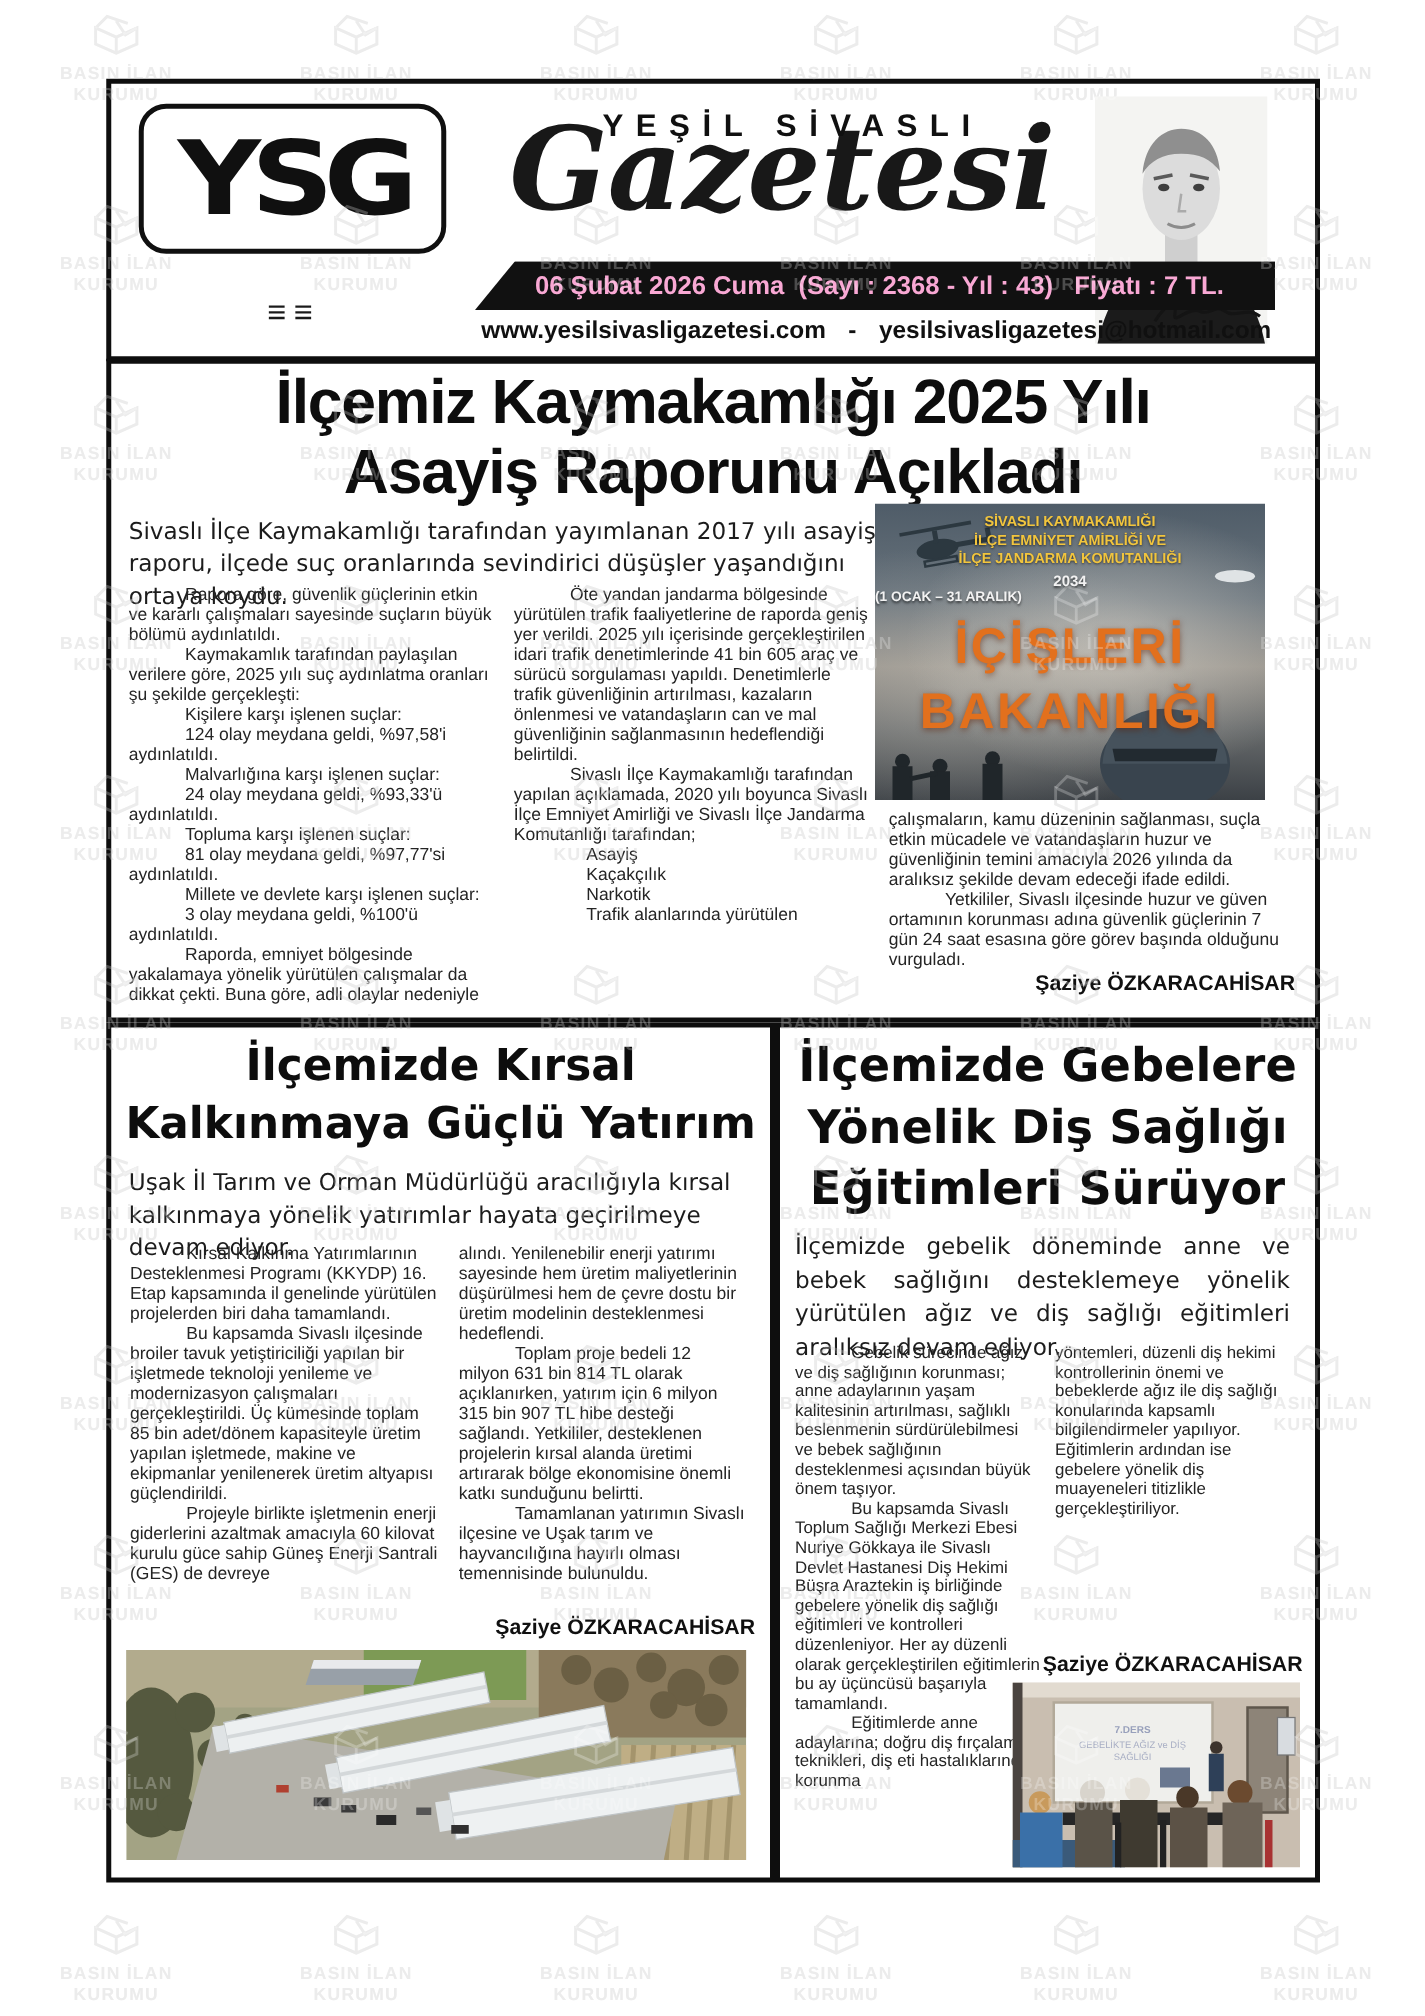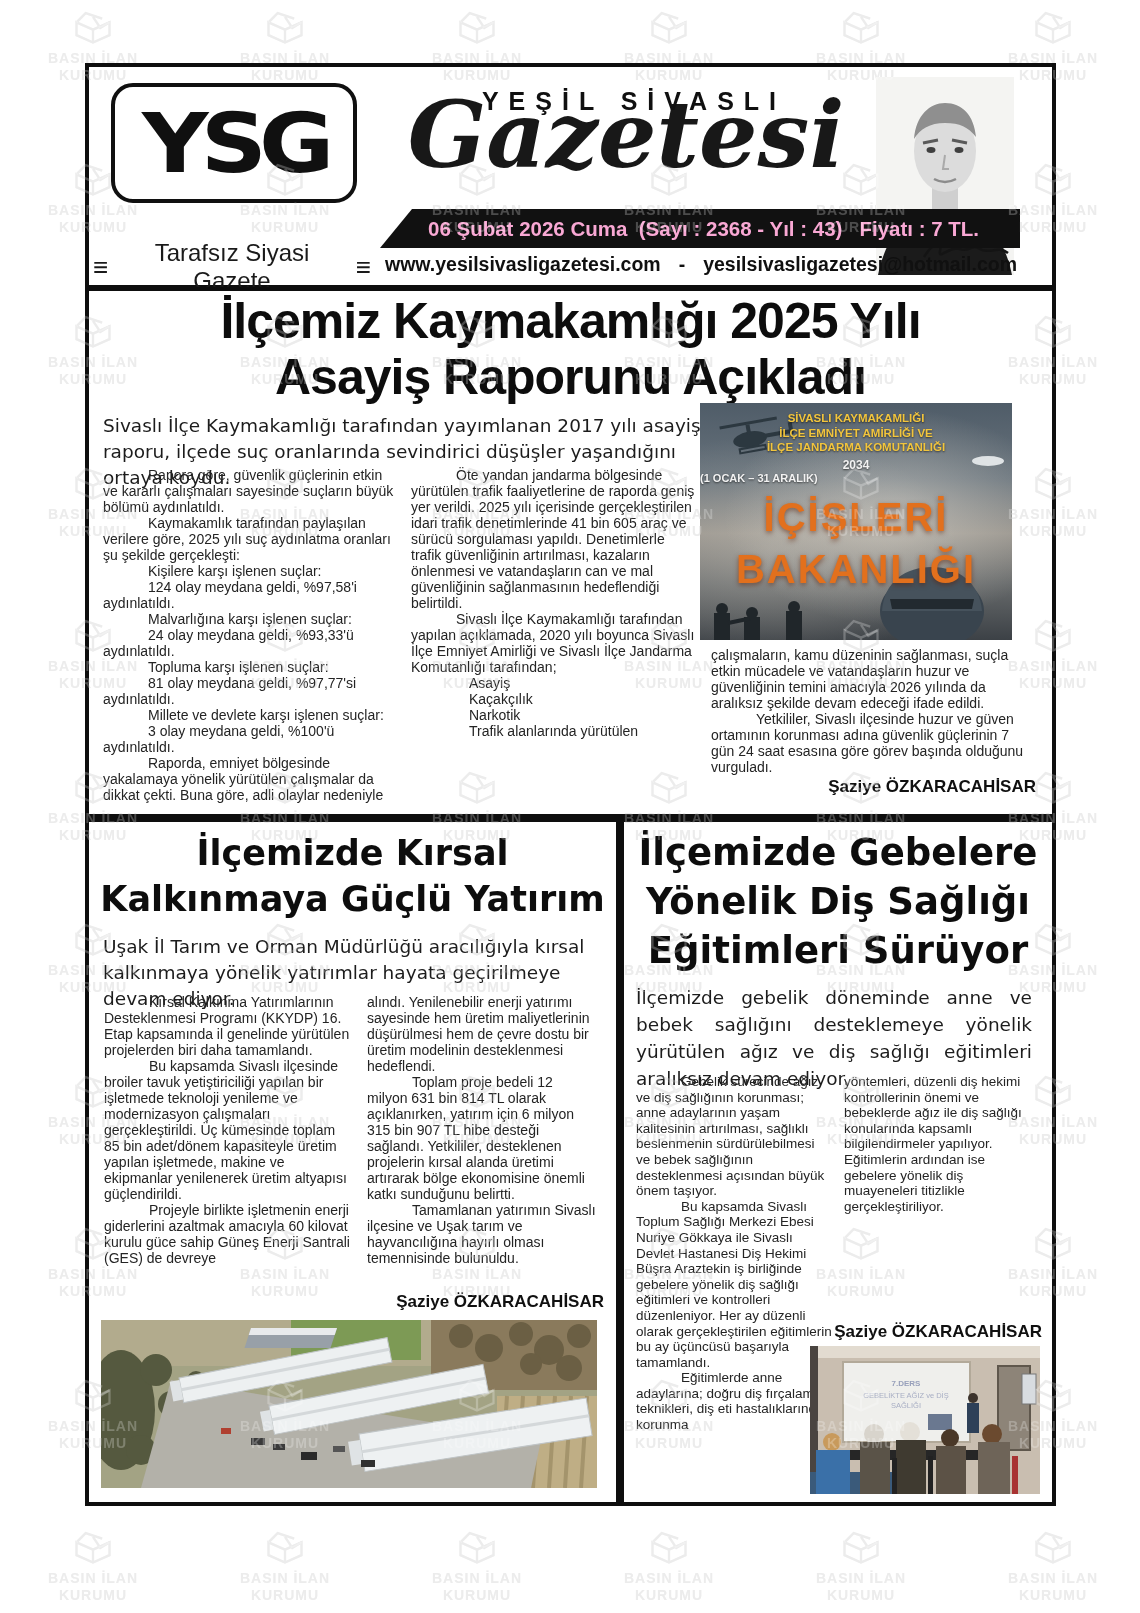--- a/index.html
+++ b/index.html
@@ -601,21 +601,20 @@
         <div class="wm-t2">KURUMU</div>
       </div>
     </div>
 
   <div class="frame" style="left:85px;top:63px;width:963px;height:218px;">
     <div class="abs logo-ticket">
       <span class="logo-txt">YSG</span>
     </div>
     <div class="abs tagline">
       <span class="rule">≡</span>
-      <span>Tarafsız Siyasi Gazete</span>
       <span class="rule">≡</span>
     </div>
 
     <div class="abs title-top">YEŞİL SİVASLI</div>
     <div class="abs title-main">Gazetesi</div>
 
     <div class="abs datebar">
       <span>06 Şubat 2026 Cuma  (Sayı : 2368 - Yıl : 43)   Fiyatı : 7 TL.</span>
     </div>
     <div class="abs contact">

